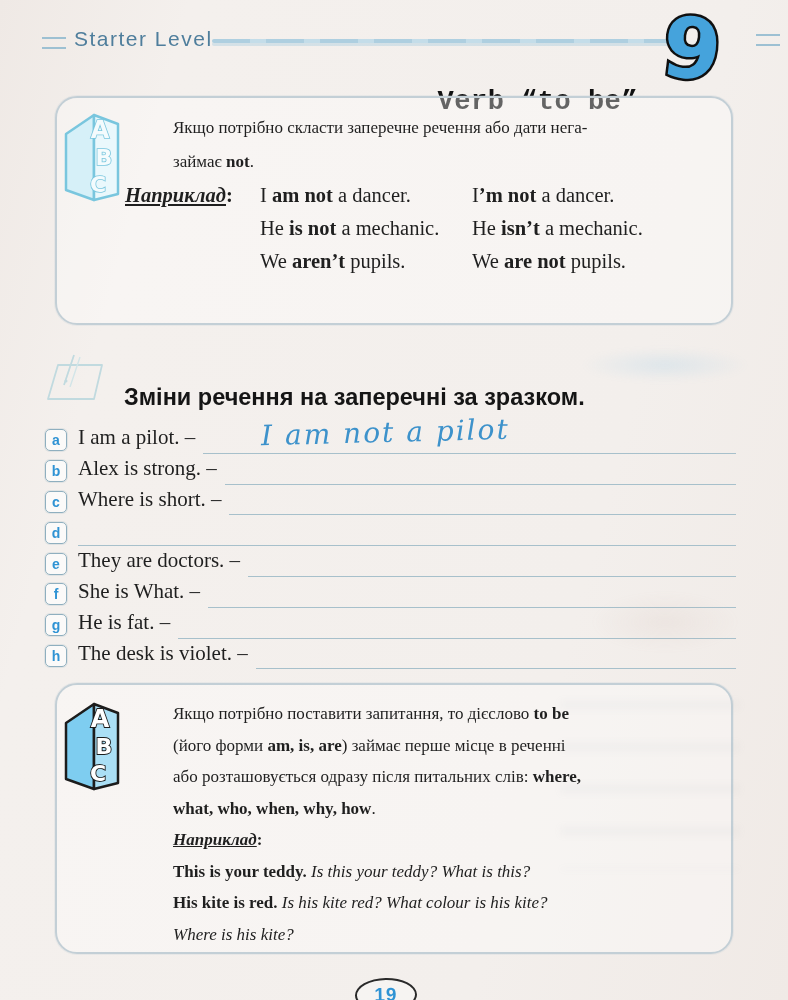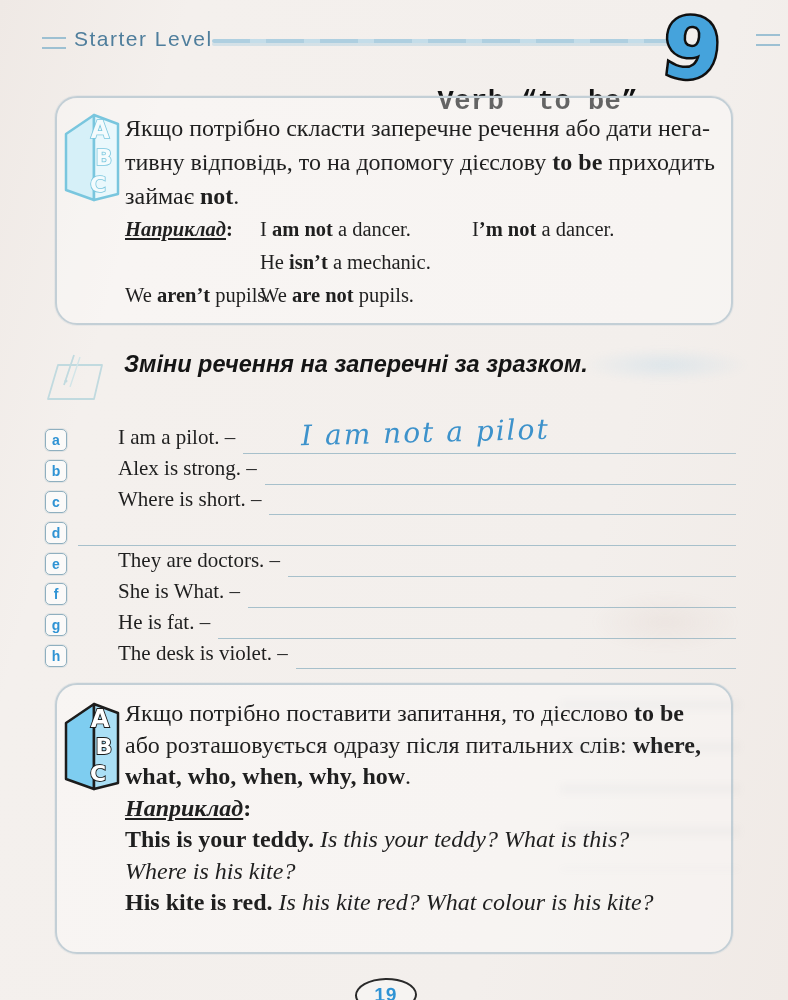--- a/index.html
+++ b/index.html
@@ -44,55 +44,54 @@
     margin:6px 55px 0 55px;
     border:2px solid #c3cfd6;
     border-radius:22px;
     background:rgba(255,255,255,.35);
     box-shadow:0 0 0 1px rgba(195,207,214,.25);
   }
   .box1{height:212px;padding:13px 16px 0 68px;box-sizing:content-box;}
   .box2{height:254px;padding:13px 16px 0 68px;margin-top:12px;}
   .abc-icon{position:absolute;left:5px;top:12px;width:60px;height:94px;}
   .box2 .abc-icon{top:14px;}
-  .rule-line{font-size:24px;line-height:34px;white-space:nowrap;}
+  .rule-line{font-size:17px;line-height:34px;white-space:nowrap;margin-left:48px;}
   .box2 .rule-line{line-height:31.5px;}
   .seg-b{font-weight:bold;}
   .seg-i{font-style:italic;}
   .seg-bi{font-weight:bold;font-style:italic;text-decoration:underline;}
 
   .examples{display:grid;grid-template-columns:135px 212px auto;font-size:20.5px;line-height:33px;}
   .examples .cell{white-space:nowrap;}
 
   
   .task-header{
     margin:26px 40px 0 44px;
-    display:flex;align-items:flex-start;gap:16px;
-    position:relative;
-    font-style:italic;
+    display:flex;align-items:flex-end;gap:16px;
+    position:relative;
   }
   .pencil-icon{width:64px;height:60px;flex:0 0 auto;opacity:.9;}
   .task-text{
     font-family:"Liberation Sans",sans-serif;
     font-weight:bold;font-size:23.5px;color:#151515;
   }
   .items{margin:14px 52px 0 45px;}
   .item-row{display:flex;align-items:baseline;height:30.8px;}
   .letter-badge{
     align-self:center;
     flex:0 0 auto;
     width:20px;height:20px;margin-right:11px;
     border:1px solid #8fafbf;border-radius:5px;
     background:rgba(255,255,255,.65);
     box-shadow:0 0 0 1px rgba(143,175,191,.2);
     display:flex;align-items:center;justify-content:center;
     font-family:"Liberation Sans",sans-serif;
     font-weight:bold;font-size:14px;color:#2f93d4;
   }
-  .item-text{font-size:21px;white-space:nowrap;padding-right:8px;margin-left:40px;}
+  .item-text{font-size:21px;white-space:nowrap;padding-right:8px;}
   .answer-line{
     flex:1 1 auto;align-self:center;
     height:24px;margin-top:2px;
     border-bottom:1.6px solid #a7c0cb;
     position:relative;
   }
   .handwriting{
     position:absolute;left:58px;top:-13px;
     font-family:"DejaVu Serif",serif;
     font-style:italic;font-size:28px;color:#3d92cb;
@@ -144,27 +143,27 @@
     <svg class="abc-icon" viewBox="0 0 60 94">
       <polygon points="4,24 32,5 32,90 4,80" fill="#d6f0f8" stroke="#79c6de" stroke-width="2.5" stroke-linejoin="round"></polygon>
       <polygon points="32,5 56,14 56,84 32,90" fill="#eaf8fc" stroke="#79c6de" stroke-width="2.5" stroke-linejoin="round"></polygon>
       <g font-family="DejaVu Sans, sans-serif" font-weight="bold" text-anchor="middle" fill="#f4fbfd" stroke="#79c6de" stroke-width="1.6" paint-order="stroke">
         <text x="38" y="28" font-size="24">A</text>
         <text x="42" y="55" font-size="22">B</text>
         <text x="36" y="82" font-size="22">C</text>
       </g>
     </svg>
     <div class="rule-line"><span>Якщо потрібно скласти заперечне речення або дати нега-</span></div>
-    <div class="rule-line"><span>тивну відповідь, то на допомогу дієслову </span><span class="seg-b">to be</span><span> приходить</span></div>
     <div class="rule-line"><span>займає </span><span class="seg-b">not</span><span>.</span></div>
     <div class="examples">
       <div class="cell"><span class="seg-bi">Наприклад</span><span class="seg-b">:</span></div>
       <div class="cell"><span>I </span><span class="seg-b">am not</span><span> a dancer.</span></div>
       <div class="cell"><span>I</span><span class="seg-b">’m not</span><span> a dancer.</span></div>
       <div class="cell"></div>
+      <div class="cell"><span>He </span><span class="seg-b">is not</span><span> a mechanic.</span></div>
       <div class="cell"><span>He </span><span class="seg-b">isn’t</span><span> a mechanic.</span></div>
       <div class="cell"></div>
       <div class="cell"><span>We </span><span class="seg-b">aren’t</span><span> pupils.</span></div>
       <div class="cell"><span>We </span><span class="seg-b">are not</span><span> pupils.</span></div>
     </div>
   </div>
 
   <div class="task-header">
     <svg class="pencil-icon" viewBox="0 0 64 60">
       <polygon points="14,14 58,14 50,48 4,48" fill="none" stroke="#bcd8de" stroke-width="1.8" stroke-linejoin="round"></polygon>
@@ -223,26 +222,27 @@
     <svg class="abc-icon" viewBox="0 0 60 94">
       <polygon points="4,24 32,5 32,90 4,80" fill="#7ecdf0" stroke="#1c1c1c" stroke-width="2.5" stroke-linejoin="round"></polygon>
       <polygon points="32,5 56,14 56,84 32,90" fill="#aadff5" stroke="#1c1c1c" stroke-width="2.5" stroke-linejoin="round"></polygon>
       <g font-family="DejaVu Sans, sans-serif" font-weight="bold" text-anchor="middle" fill="#ffffff" stroke="#1c1c1c" stroke-width="1.8" paint-order="stroke">
         <text x="38" y="28" font-size="24">A</text>
         <text x="42" y="55" font-size="22">B</text>
         <text x="36" y="82" font-size="22">C</text>
       </g>
     </svg>
     <div class="rule-line"><span>Якщо потрібно поставити запитання, то дієслово </span><span class="seg-b">to be</span></div>
+    <div class="rule-line"><span>(його форми </span><span class="seg-b">am, is, are</span><span>) займає перше місце в реченні</span></div>
     <div class="rule-line"><span>або розташовується одразу після питальних слів: </span><span class="seg-b">where,</span></div>
     <div class="rule-line"><span class="seg-b">what, who, when, why, how</span><span>.</span></div>
     <div class="rule-line"><span class="seg-bi">Наприклад</span><span class="seg-b">:</span></div>
     <div class="rule-line"><span class="seg-b">This is your teddy. </span><span class="seg-i">Is this your teddy? What is this?</span></div>
+    <div class="rule-line"><span class="seg-b">His kite is red. </span><span class="seg-i">Is his kite red? What colour is his kite?</span></div>
     <div class="rule-line"><span class="seg-i">Where is his kite?</span></div>
-    <div class="rule-line"><span class="seg-b">His kite is red. </span><span class="seg-i">Is his kite red? What colour is his kite?</span></div>
   </div>
 
   <div class="footer">
     <div class="page-oval">
       <span class="page-num">19</span>
     </div>
   </div>
 
   <div class="bleed bleed1"></div>
   <div class="bleed bleed2"></div>

